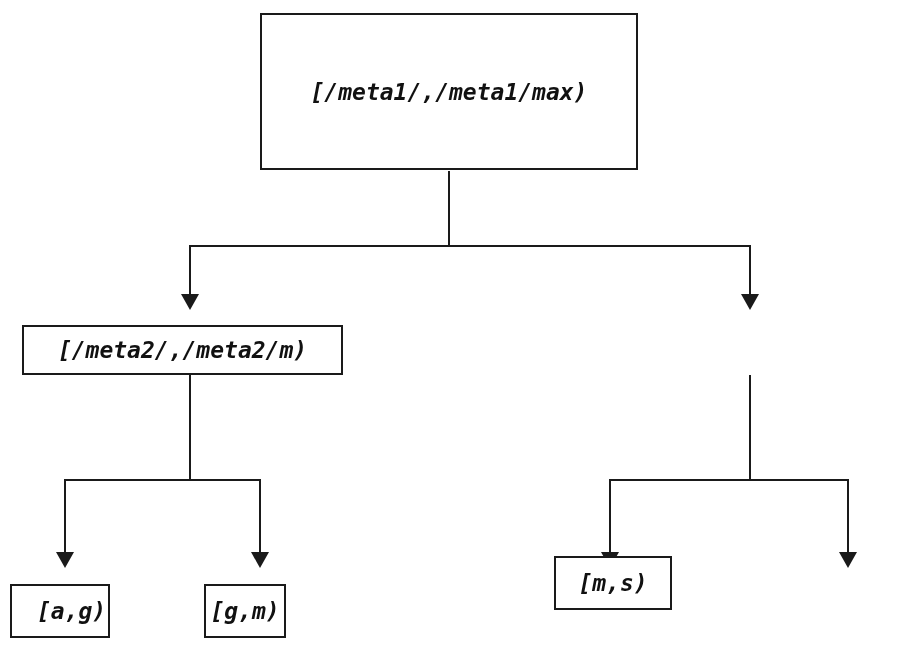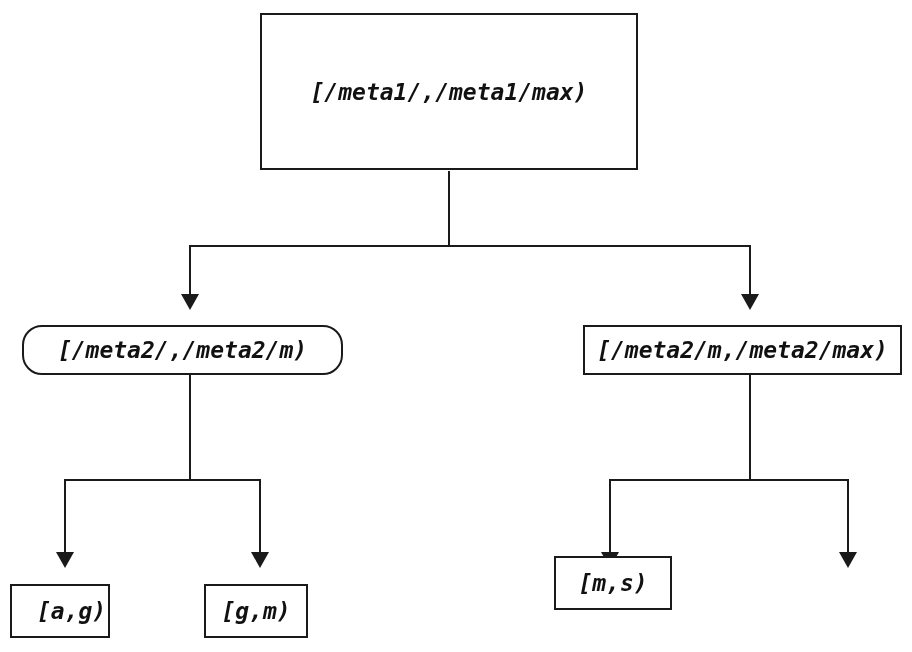--- a/index.html
+++ b/index.html
@@ -30,24 +30,24 @@
     display: flex;
     align-items: center;
     justify-content: center;
     font-weight: bold;
     font-size: 23px;
     color: #111111;
     white-space: nowrap;
     font-style: italic;
   }
   .node-root      { left: 260px; top: 13px;  width: 378px; height: 157px; }
-  .node-mid-left  { left: 22px;  top: 325px; width: 321px; height: 50px; border-radius: 20px;  }
+  .node-mid-left  { left: 22px;  top: 325px; width: 321px; height: 50px;  }
   .node-mid-right { left: 583px; top: 325px; width: 319px; height: 50px;  }
   .node-leaf-ag   { left: 10px;   top: 584px; width: 100px; height: 54px; padding-left: 23px;  }
-  .node-leaf-gm   { left: 204px; top: 584px; width: 104px;  height: 54px;  }
+  .node-leaf-gm   { left: 204px; top: 584px; width: 82px;  height: 54px;  }
   .node-leaf-ms   { left: 554px; top: 556px; width: 118px;  height: 54px;  }
   .node-leaf-smax { left: 778px; top: 584px; width: 127px; height: 54px;  }
 </style>
 </head>
 <body>
 
 <div class="canvas">
 
   <svg class="edges" width="912" height="652" viewBox="0 0 912 652" xmlns="http://www.w3.org/2000/svg">
 
@@ -78,23 +78,20 @@
   </svg>
 
   <div class="node node-root">
     <span>[/meta1/,/meta1/max)</span>
   </div>
 
   <div class="node node-mid-left">
     <span>[/meta2/,/meta2/m)</span>
   </div>
 
-  <div class="node node-mid-right">
-    <span>[/meta2/m,/meta2/max)</span>
-  </div>
 
   <div class="node node-leaf-ag">
     <span>[a,g)</span>
   </div>
 
   <div class="node node-leaf-gm">
     <span>[g,m)</span>
   </div>
 
   <div class="node node-leaf-ms">

